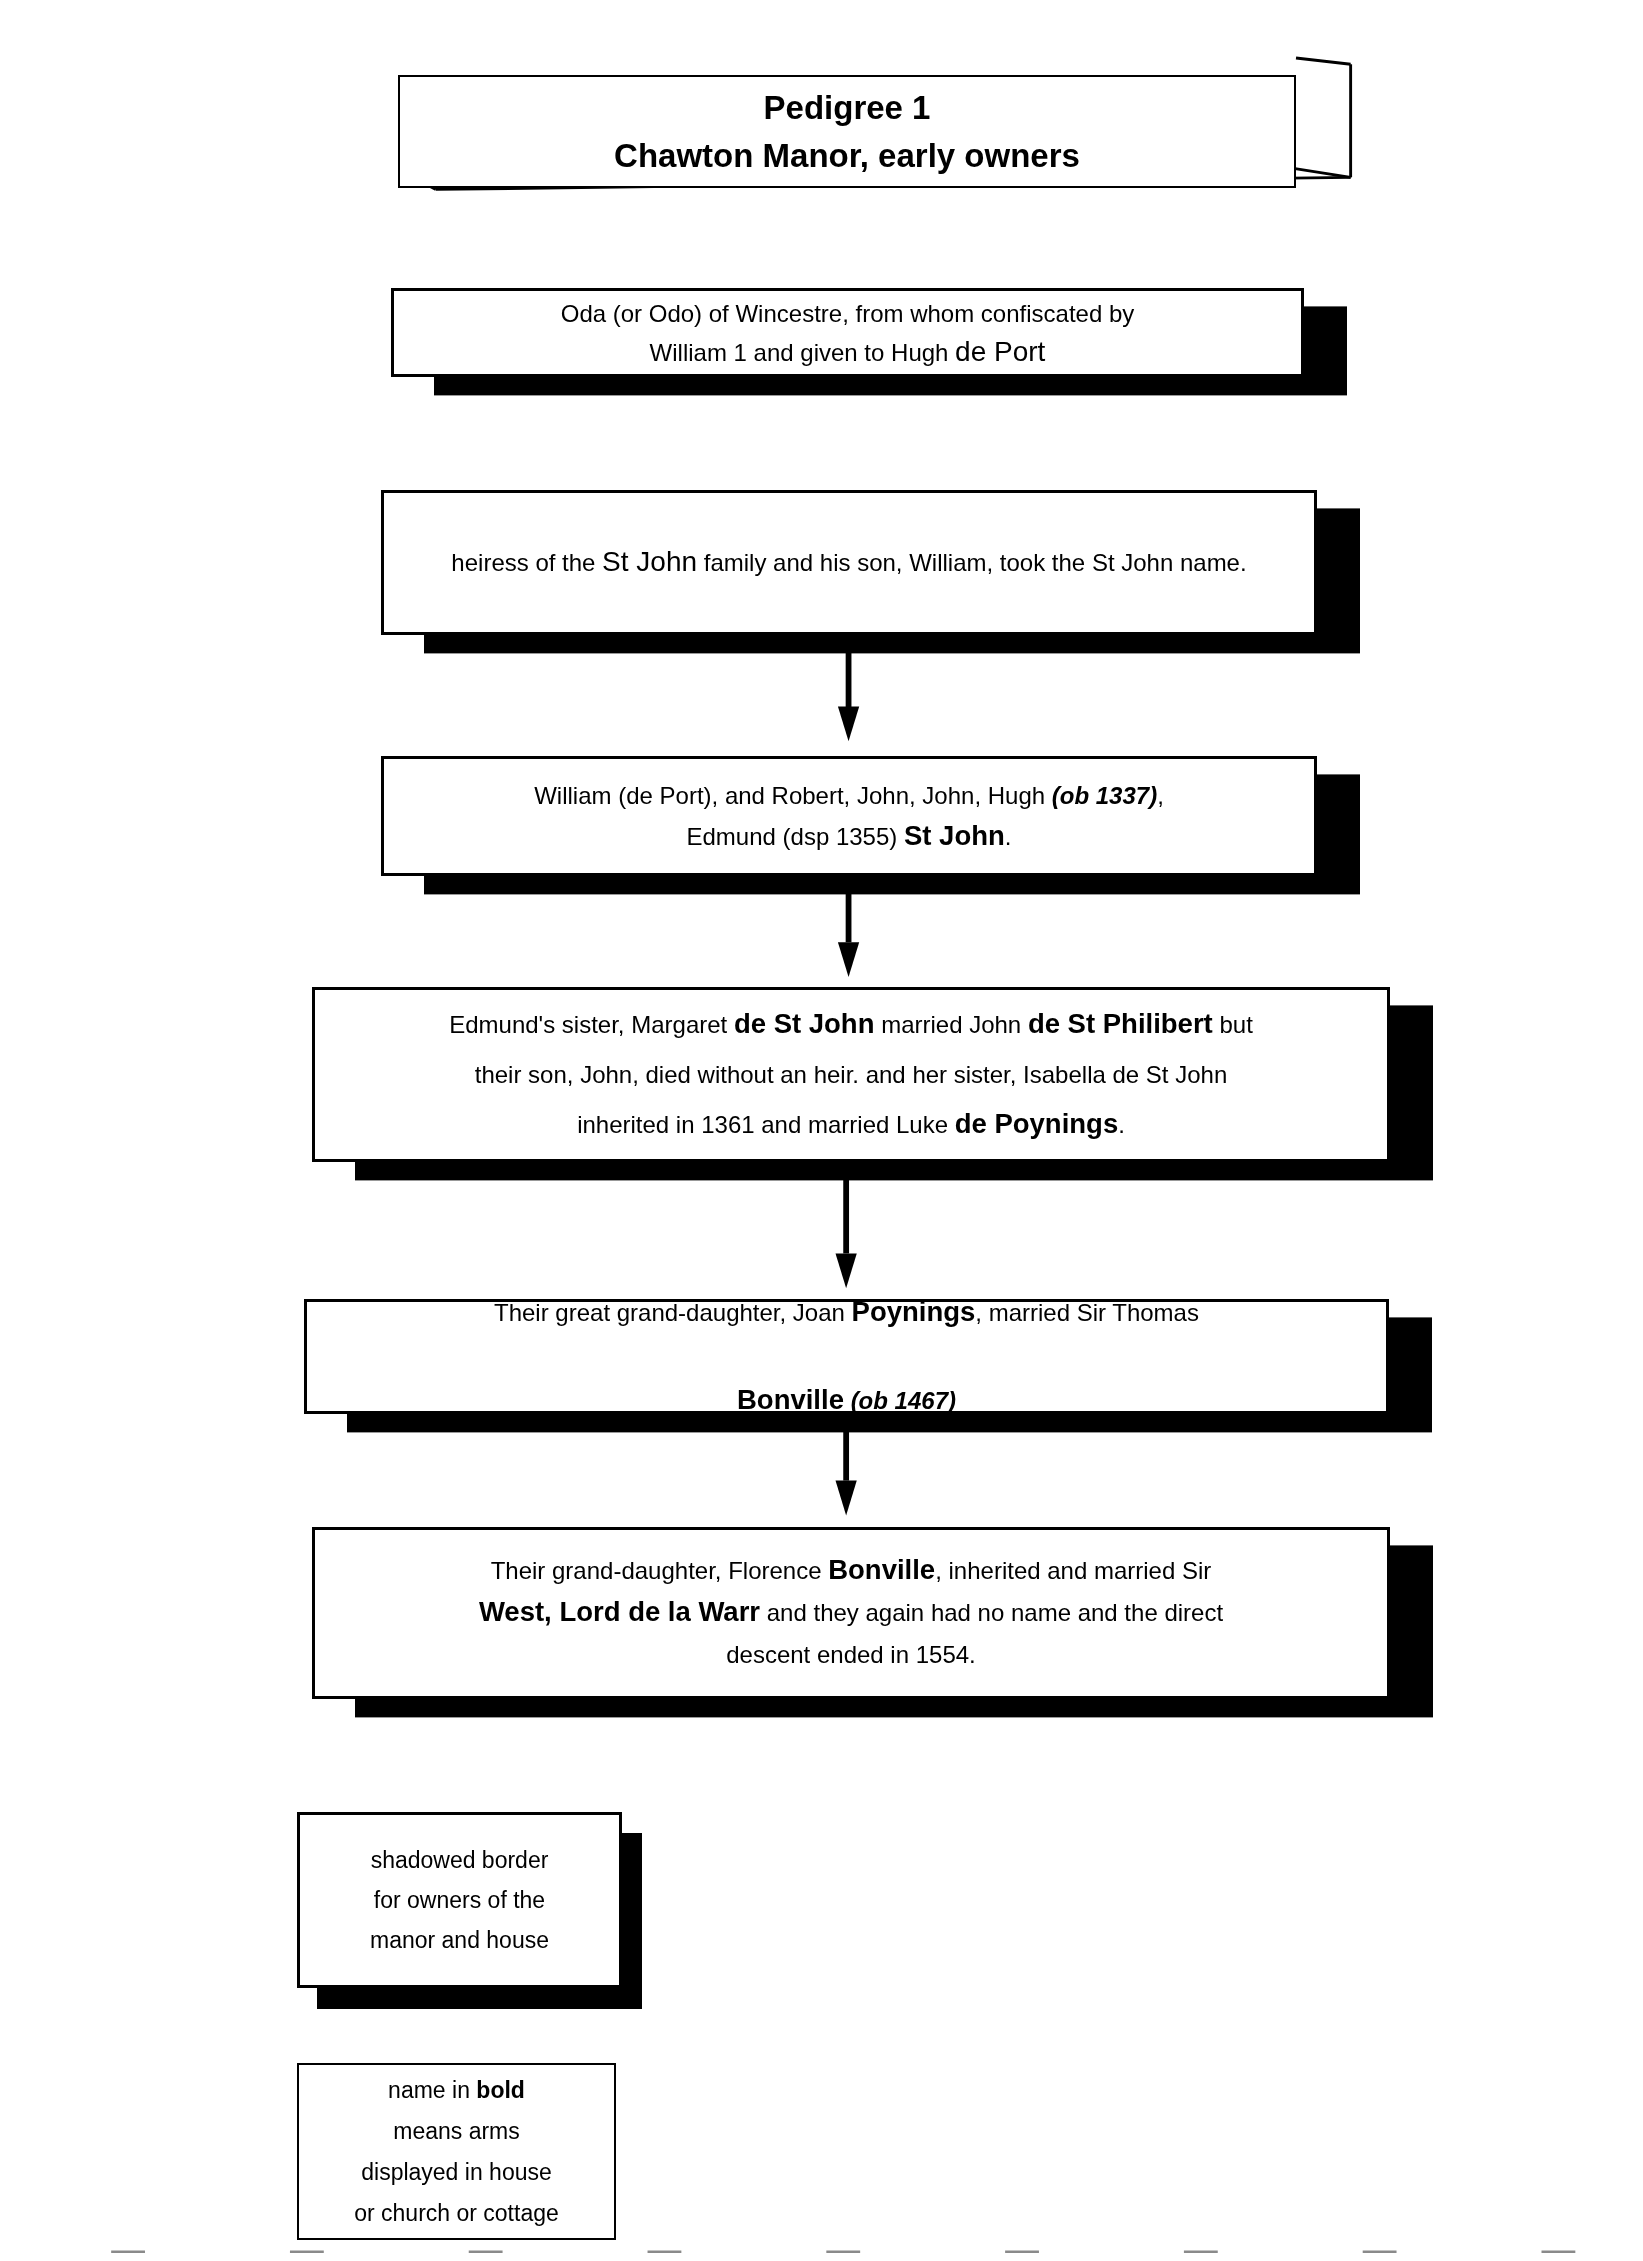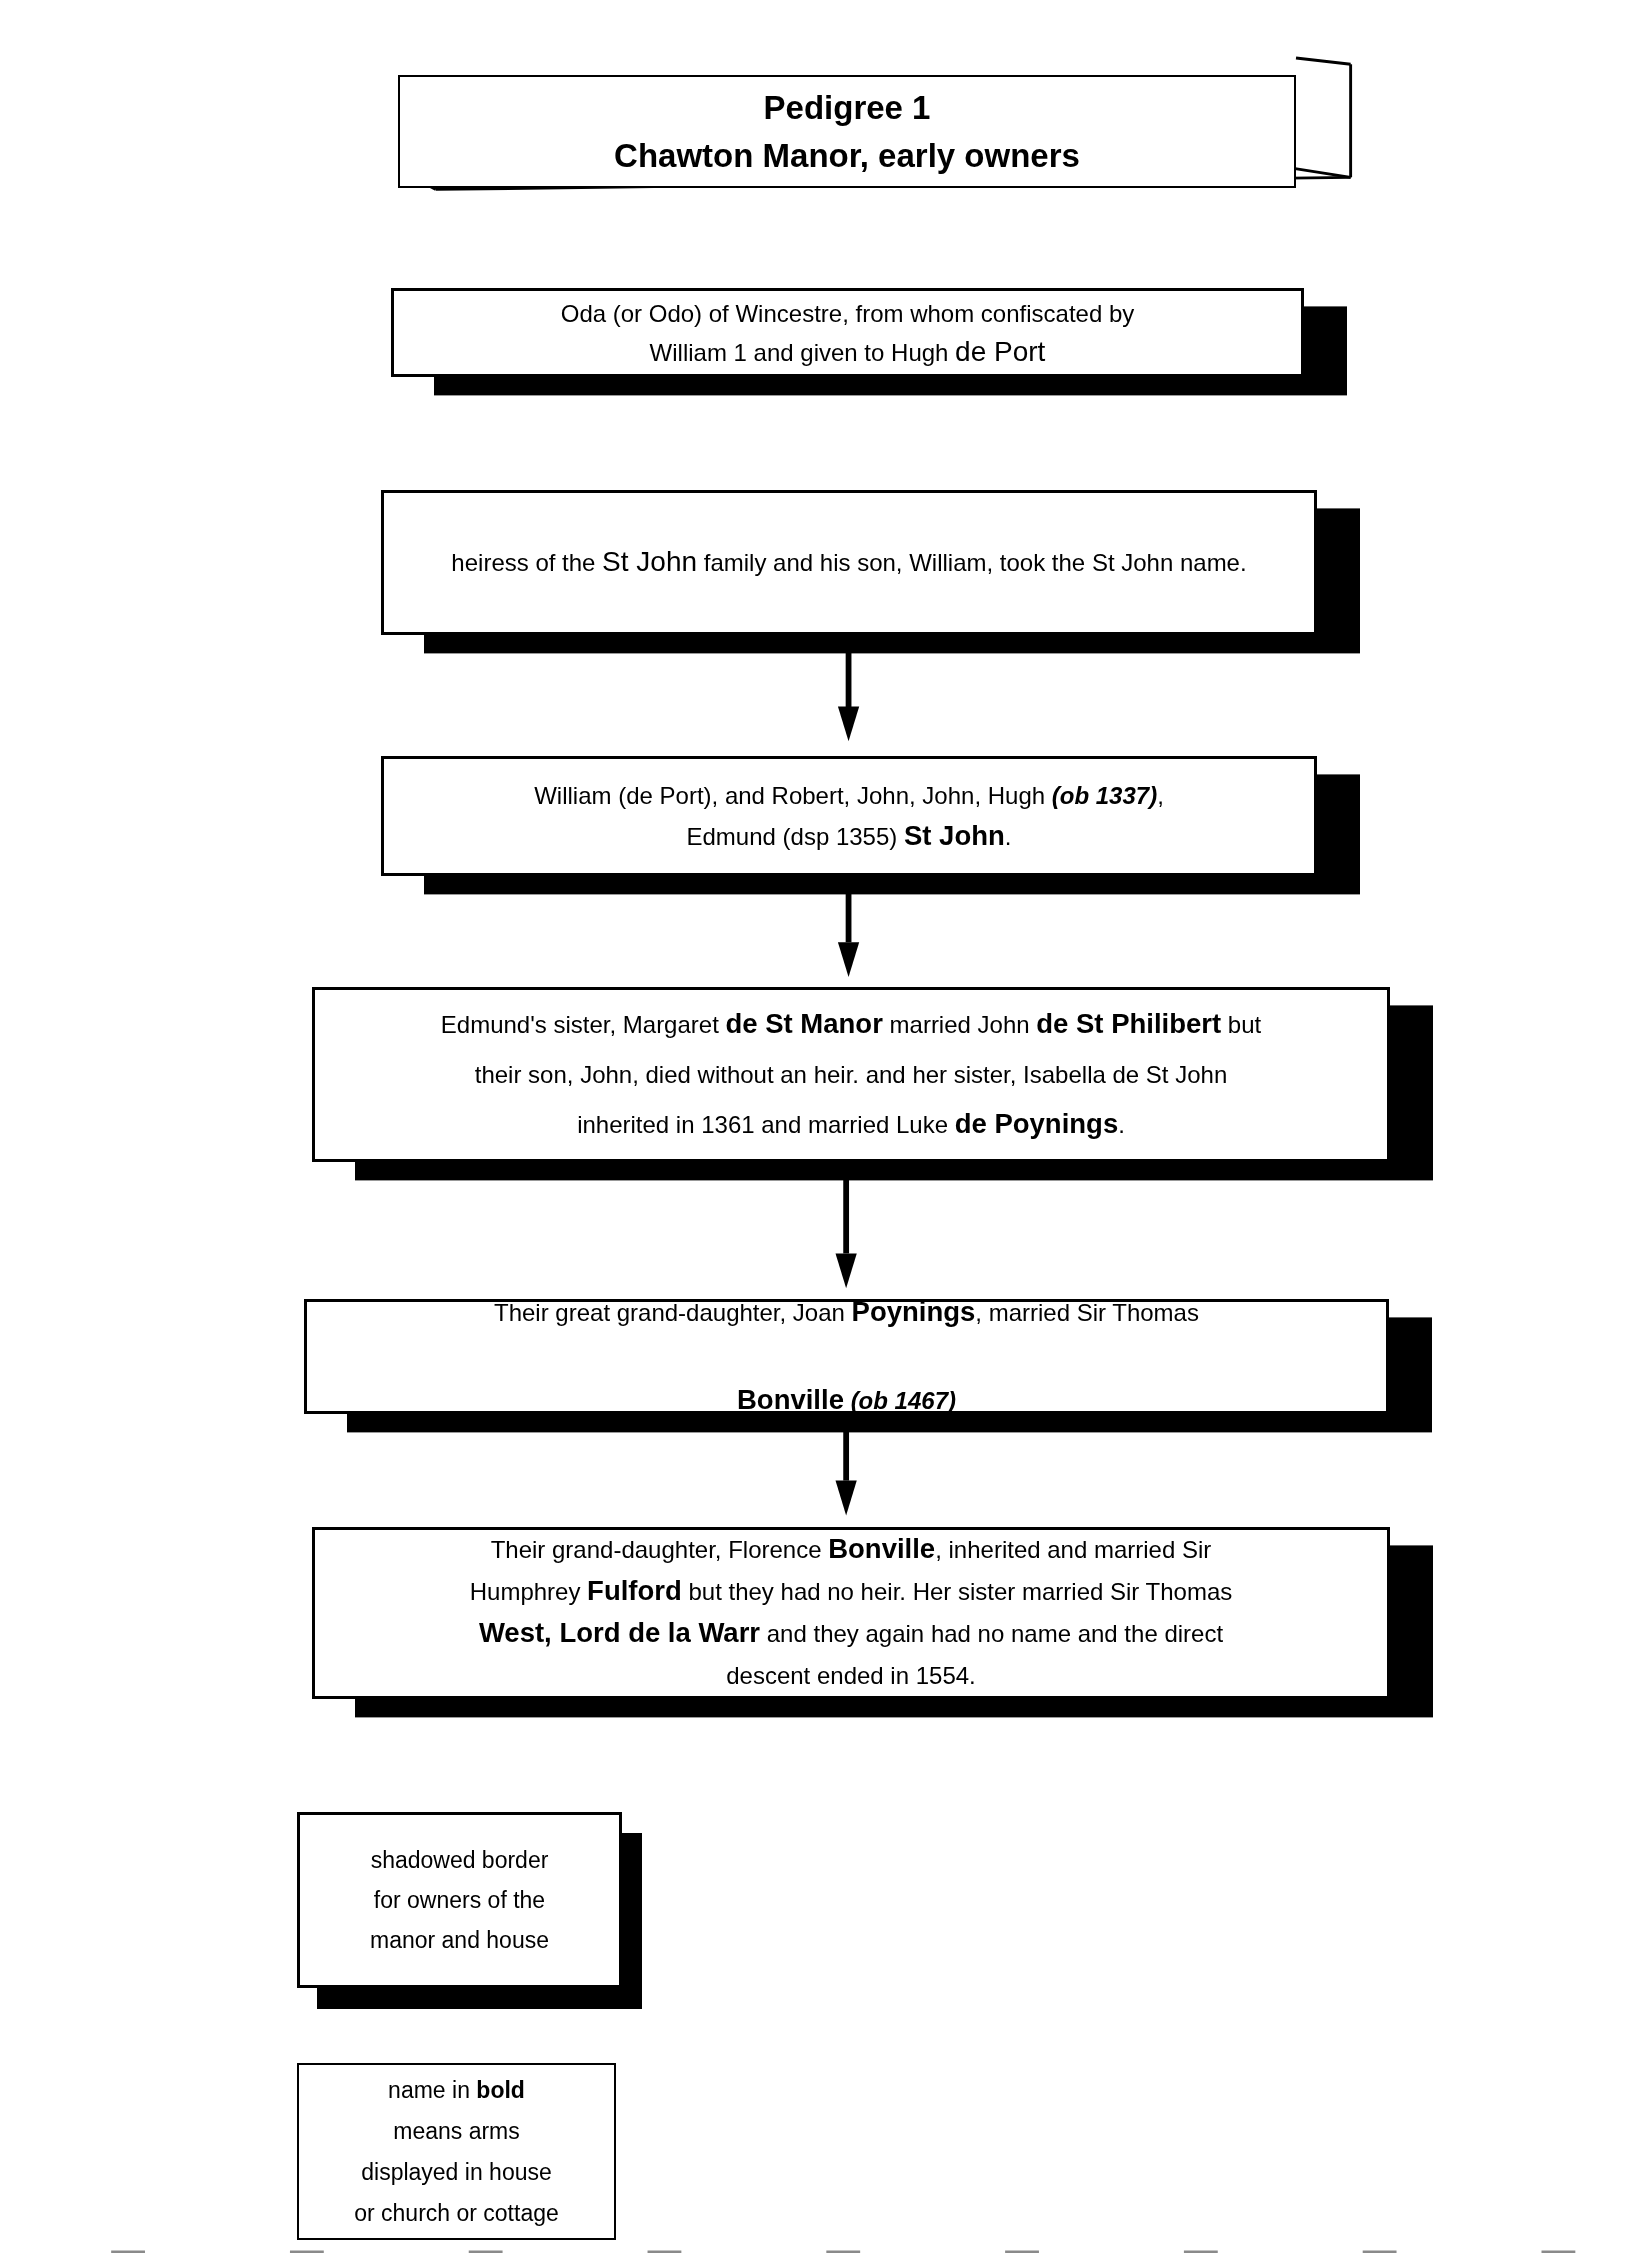--- a/index.html
+++ b/index.html
@@ -117,33 +117,32 @@
   <div class="node shadowed b-hugh">
       <div class="line"><span>heiress of the </span><span class="seg-lg">St John</span><span> family and his son, William, took the St John  name.</span></div>
     </div>
 
   <div class="node shadowed b-william">
       <div class="line"><span>William (de Port), and Robert, John, John, Hugh </span><span class="seg-bi">(ob 1337)</span><span>,</span></div>
       <div class="line"><span>Edmund (dsp 1355) </span><span class="seg-bl">St John</span><span>.</span></div>
     </div>
 
   <div class="node shadowed b-edmund">
-      <div class="line"><span>Edmund's sister, Margaret </span><span class="seg-bl">de St Manor</span><span> married John </span><span class="seg-bl">de St Philibert</span><span> but</span></div>
+      <div class="line"><span>Edmund's sister, Margaret </span><span class="seg-bl">de St John</span><span> married John </span><span class="seg-bl">de St Philibert</span><span> but</span></div>
       <div class="line"><span>their son, John, died without an heir.  and her sister, Isabella de St John</span></div>
       <div class="line"><span>inherited in 1361 and married Luke </span><span class="seg-bl">de Poynings</span><span>.</span></div>
     </div>
 
   <div class="node shadowed b-joan">
       <div class="line"><span>Their great grand-daughter, Joan </span><span class="seg-bl">Poynings</span><span>, married  Sir Thomas</span></div>
       <div class="line"><span class="seg-bl">Bonville</span><span> </span><span class="seg-bi">(ob 1467)</span></div>
     </div>
 
   <div class="node shadowed b-florence">
       <div class="line"><span>Their grand-daughter, Florence </span><span class="seg-bl">Bonville</span><span>, inherited and married Sir</span></div>
-      <div class="line"><span>Humphrey </span><span class="seg-bl">Fulford</span><span> but they had no heir.  Her sister married Sir Thomas</span></div>
       <div class="line"><span class="seg-bl">West, Lord de la Warr</span><span> and they again had no name and the direct</span></div>
       <div class="line"><span>descent ended in 1554.</span></div>
     </div>
 
   <div class="node legend-shadow">
       <div class="line"><span>shadowed border</span></div>
       <div class="line"><span>for owners of the</span></div>
       <div class="line"><span>manor and house</span></div>
     </div>
 

